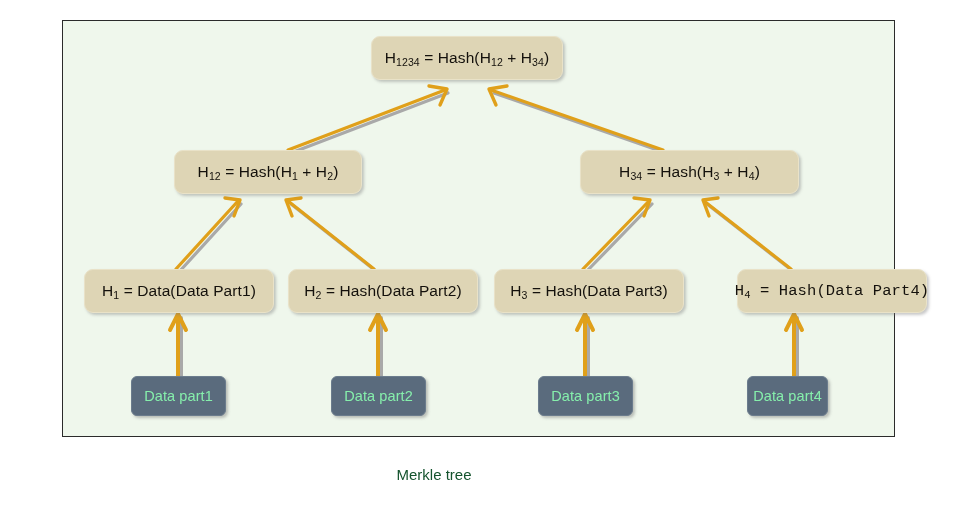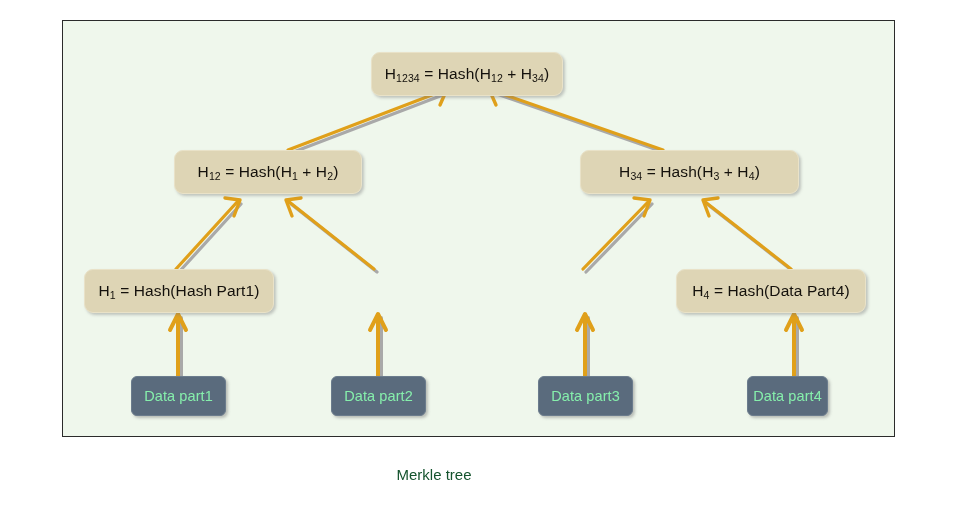--- a/index.html
+++ b/index.html
@@ -143,47 +143,57 @@
       <line x1="794" y1="376" x2="794" y2="315"></line>
     </g>
     <g stroke="#e0a01a" stroke-width="4" fill="none" stroke-linecap="round" stroke-linejoin="round">
       <polyline points="170,330 178,314 186,330"></polyline>
       <polyline points="370,330 378,314 386,330"></polyline>
       <polyline points="577,330 585,314 593,330"></polyline>
       <polyline points="786,330 794,314 802,330"></polyline>
     </g>
   </svg>
 
-  <div class="node node-hash" style="left:371px; top:52px; width:192px; height:44px;">
+  <div class="node node-hash" style="left:371px; top:36px; width:192px; height:44px;">
     <span class="node-label">
       <span>H</span><sub>1234</sub><span> = Hash(</span><span>H</span><sub>12</sub><span> + </span><span>H</span><sub>34</sub><span>)</span>
     </span>
   </div>
 
   <div class="node node-hash" style="left:174px; top:150px; width:188px; height:44px;">
     <span class="node-label">
       <span>H</span><sub>12</sub><span> = Hash(</span><span>H</span><sub>1</sub><span> + </span><span>H</span><sub>2</sub><span>)</span>
     </span>
   </div>
 
   <div class="node node-hash" style="left:580px; top:150px; width:219px; height:44px;">
     <span class="node-label">
       <span>H</span><sub>34</sub><span> = Hash(</span><span>H</span><sub>3</sub><span> + </span><span>H</span><sub>4</sub><span>)</span>
     </span>
   </div>
 
   <div class="node node-hash" style="left:84px; top:269px; width:190px; height:44px;">
     <span class="node-label">
-      <span>H</span><sub>1</sub><span> = Hash(Hash Part1)</span>
-    </span>
-  </div>
-
-
-
-  <div class="node node-hash" style="left:676px; top:269px; width:190px; height:44px;">
+      <span>H</span><sub>1</sub><span> = Data(Data Part1)</span>
+    </span>
+  </div>
+
+  <div class="node node-hash" style="left:288px; top:269px; width:190px; height:44px;">
+    <span class="node-label">
+      <span>H</span><sub>2</sub><span> = Hash(Data Part2)</span>
+    </span>
+  </div>
+
+  <div class="node node-hash" style="left:494px; top:269px; width:190px; height:44px;">
+    <span class="node-label">
+      <span>H</span><sub>3</sub><span> = Hash(Data Part3)</span>
+    </span>
+  </div>
+
+  <div class="node node-hash" style="left:737px; top:269px; width:190px; height:44px;font-family:Liberation Mono, monospace;">
     <span class="node-label">
       <span>H</span><sub>4</sub><span> = Hash(Data Part4)</span>
     </span>
   </div>
 
   <div class="node node-data" style="left:131px; top:376px; width:95px; height:40px;">
     <span class="node-label">Data part1</span>
   </div>
 
   <div class="node node-data" style="left:331px; top:376px; width:95px; height:40px;">

